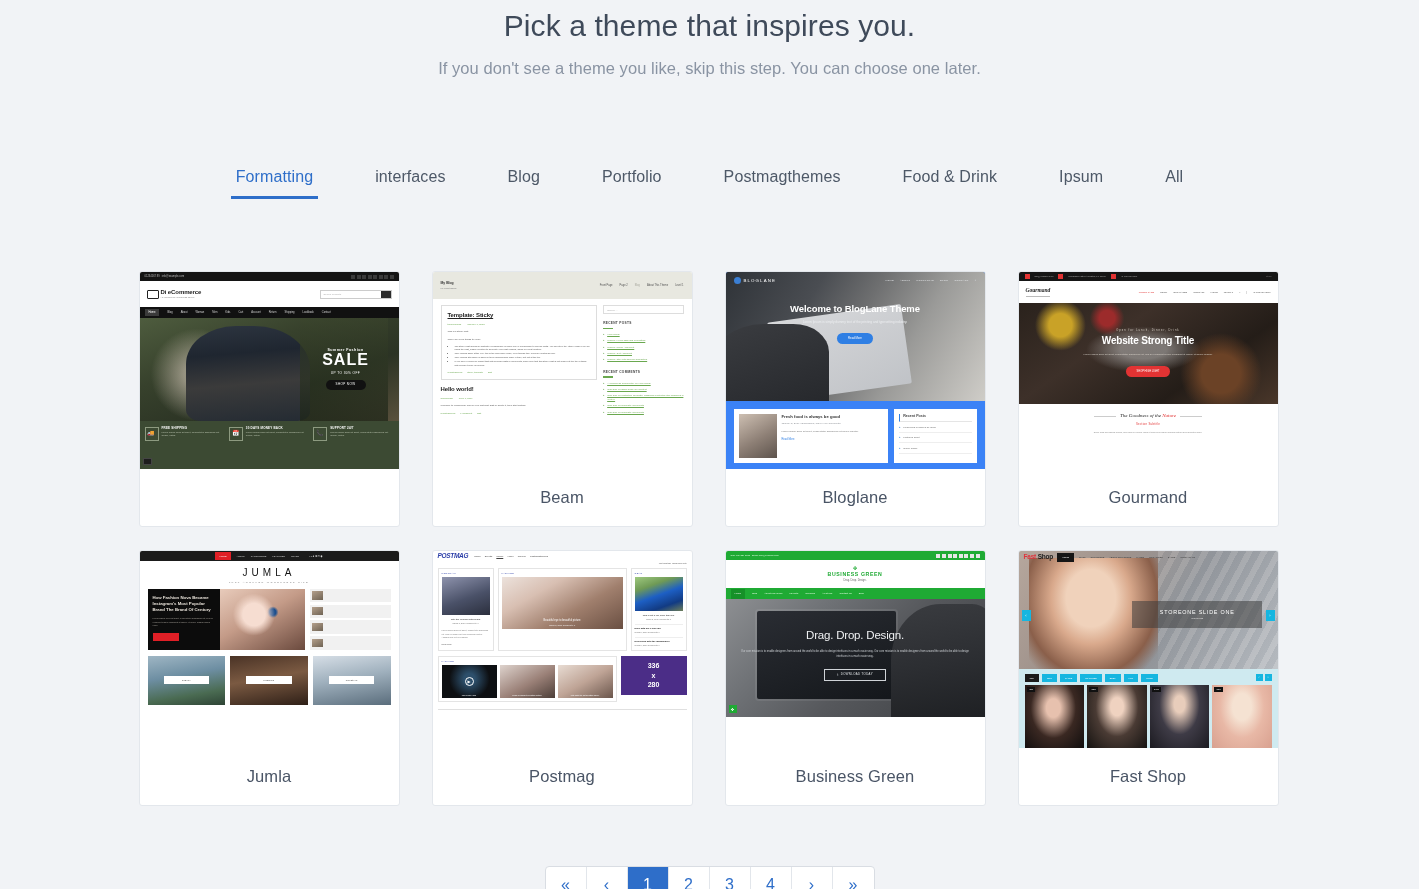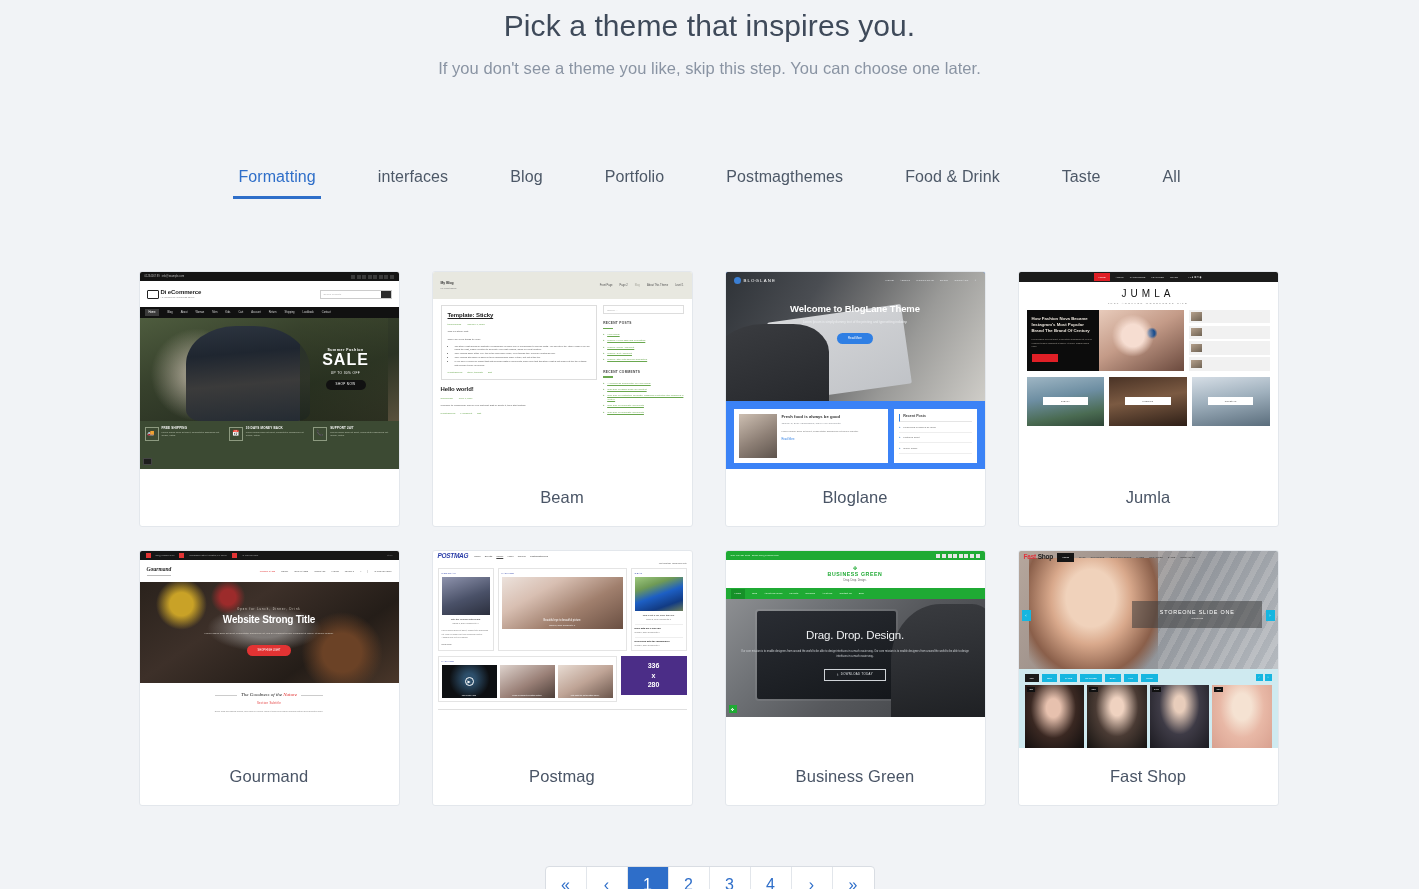--- a/index.html
+++ b/index.html
@@ -601,21 +601,21 @@
     <p>If you don't see a theme you like, skip this step. You can choose one later.</p>
   </div>
 
   <div class="tabs">
     <div class="tab active">Formatting</div>
     <div class="tab">interfaces</div>
     <div class="tab">Blog</div>
     <div class="tab">Portfolio</div>
     <div class="tab">Postmagthemes</div>
     <div class="tab">Food &amp; Drink</div>
-    <div class="tab">Taste</div>
+    <div class="tab">Ipsum</div>
     <div class="tab">All</div>
   </div>
 
   <div class="grid">
 
     <div class="card">
       <div class="shot">
         <div class="inner t-dic">
           <div class="bar topbar">
             <span><span>01234567 89</span> &nbsp; <span>info@example.com</span></span>
@@ -813,20 +813,67 @@
               <ul>
                 <li>Fresh food is always be good</li>
                 <li>Features Spirit</li>
                 <li>Travel Guide</li>
               </ul>
             </div>
           </div>
         </div>
       </div>
       <div class="caption">Bloglane</div>
+    </div>
+
+    <div class="card">
+      <div class="shot">
+        <div class="inner t-gou">
+          <div class="top">
+            <span class="rd"></span>
+              <span>info@example.com</span>
+            <span class="rd"></span>
+              <span>956 Bradley Street Houston, TX 77040</span>
+            <span class="rd"></span>
+              <span>+1 973 986 8897</span>
+            <span class="sp">f t g p</span>
+          </div>
+          <div class="logobar">
+            <span class="lg"><b>Gourmand</b><s></s></span>
+            <span class="mn">
+              <span class="on">FRONT PAGE</span>
+              <span>MENU</span>
+              <span>OUR PAGES</span>
+              <span>CONTACT</span>
+              <span>HOME</span>
+              <span>LEVEL 1</span>
+              <span>⌕</span>
+              <span class="ph">+1 973 986 8897</span>
+            </span>
+          </div>
+          <div class="hero">
+            <div class="ct">
+              <div class="pre">Open for Lunch, Dinner, Drink</div>
+              <h3>Website Strong Title</h3>
+              <p>Lorem ipsum dolor sit amet, consectetur adipiscing elit, sed do eiusmod tempor incididunt ut labore et dolore magna.</p>
+              <div class="btn">SHOP HIGH LIGHT</div>
+            </div>
+          </div>
+          <div class="sec">
+            <div class="ttl">
+              <span class="ln"></span>
+              <span><span>The Goodness of the</span> <em>Nature</em></span>
+              <span class="ln"></span>
+            </div>
+            <div class="sub">Section Subtitle</div>
+            <div class="txt">Dolor quis sed facilisi mollis, sed risus eu purus. Nibh et wisi proin ipsum mauris dictum sed molestie diam.</div>
+          </div>
+        </div>
+      </div>
+      <div class="caption">Gourmand</div>
     </div>
 
     <div class="card">
       <div class="shot">
         <div class="inner t-jum">
           <div class="nav">
             <span class="on">HOME</span>
             <span>ABOUT</span>
             <span>CATEGORIES</span>
             <span>FEATURES</span>
@@ -892,67 +939,20 @@
                 <span>Lifestyle</span>
               </div>
           </div>
         </div>
       </div>
       <div class="caption">Jumla</div>
     </div>
 
     <div class="card">
       <div class="shot">
-        <div class="inner t-gou">
-          <div class="top">
-            <span class="rd"></span>
-              <span>info@example.com</span>
-            <span class="rd"></span>
-              <span>956 Bradley Street Houston, TX 77040</span>
-            <span class="rd"></span>
-              <span>+1 973 986 8897</span>
-            <span class="sp">f t g p</span>
-          </div>
-          <div class="logobar">
-            <span class="lg"><b>Gourmand</b><s></s></span>
-            <span class="mn">
-              <span class="on">FRONT PAGE</span>
-              <span>MENU</span>
-              <span>OUR PAGES</span>
-              <span>CONTACT</span>
-              <span>HOME</span>
-              <span>LEVEL 1</span>
-              <span>⌕</span>
-              <span class="ph">+1 973 986 8897</span>
-            </span>
-          </div>
-          <div class="hero">
-            <div class="ct">
-              <div class="pre">Open for Lunch, Dinner, Drink</div>
-              <h3>Website Strong Title</h3>
-              <p>Lorem ipsum dolor sit amet, consectetur adipiscing elit, sed do eiusmod tempor incididunt ut labore et dolore magna.</p>
-              <div class="btn">SHOP HIGH LIGHT</div>
-            </div>
-          </div>
-          <div class="sec">
-            <div class="ttl">
-              <span class="ln"></span>
-              <span><span>The Goodness of the</span> <em>Nature</em></span>
-              <span class="ln"></span>
-            </div>
-            <div class="sub">Section Subtitle</div>
-            <div class="txt">Dolor quis sed facilisi mollis, sed risus eu purus. Nibh et wisi proin ipsum mauris dictum sed molestie diam.</div>
-          </div>
-        </div>
-      </div>
-      <div class="caption">Gourmand</div>
-    </div>
-
-    <div class="card">
-      <div class="shot">
         <div class="inner t-pm">
           <div class="hd">
             <b>POSTMAG</b>
             <span class="mn">
               <span>Slider</span>
               <span>Events</span>
               <span class="u">Image</span>
               <span>Video</span>
               <span>RayPro</span>
               <span>Postmagthemes</span>

